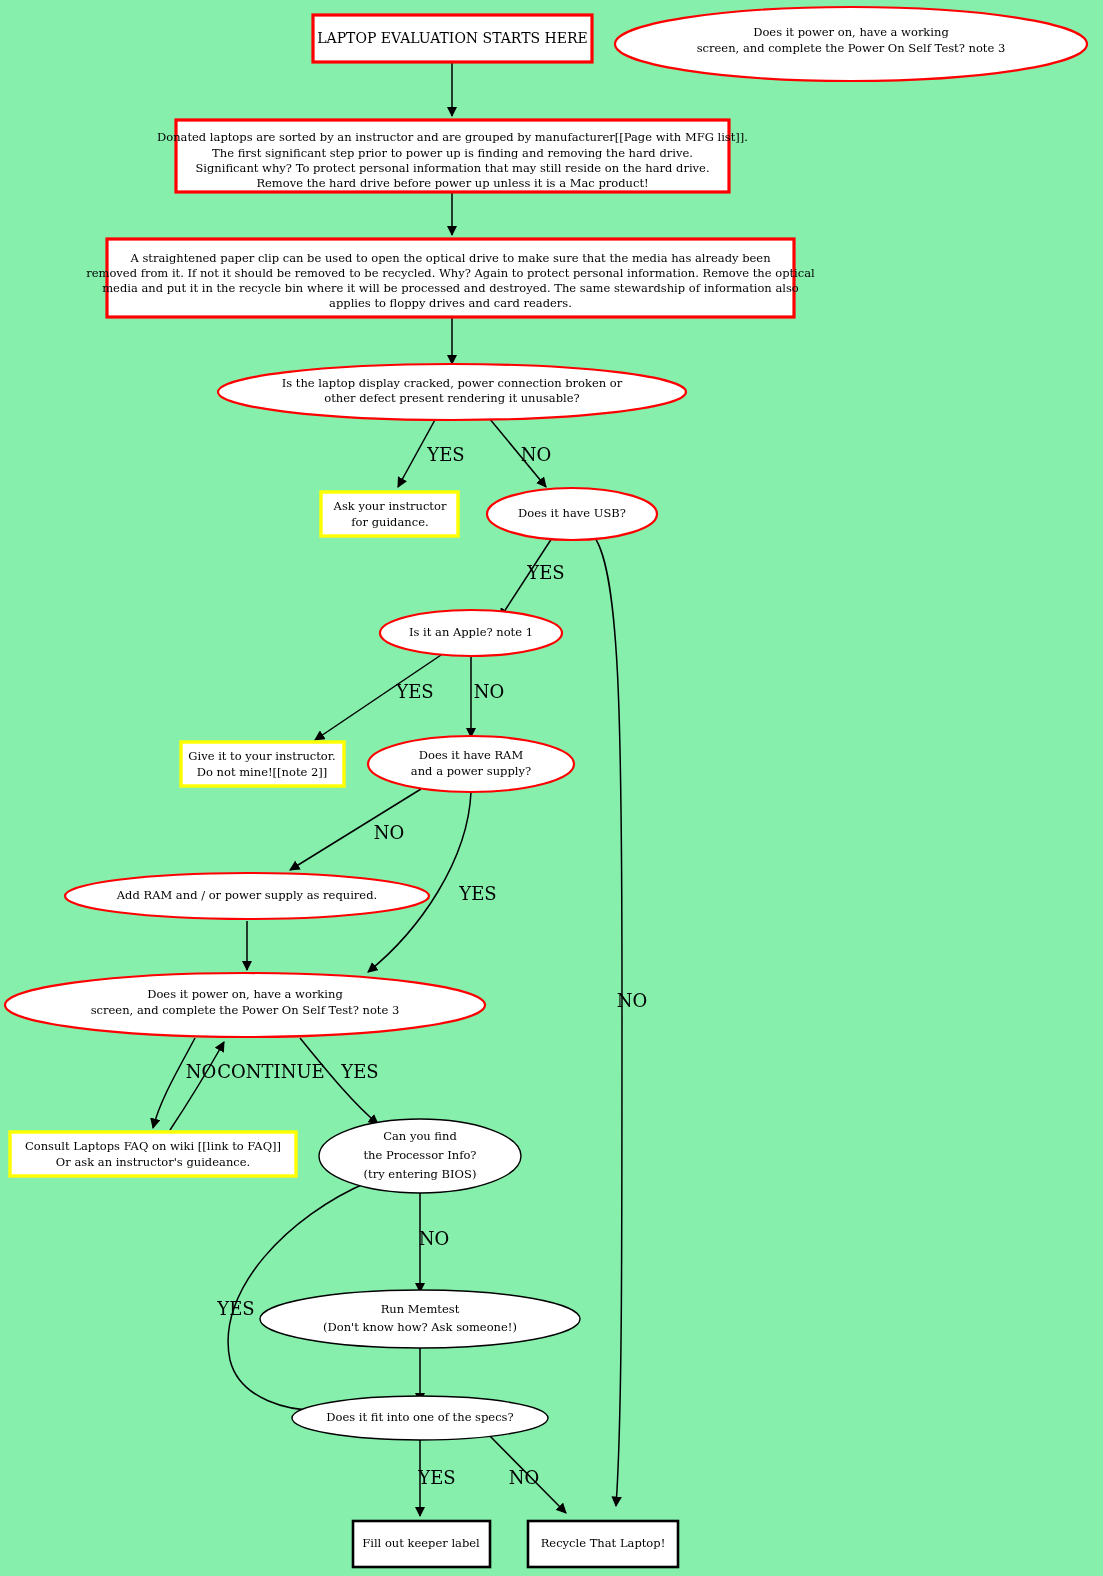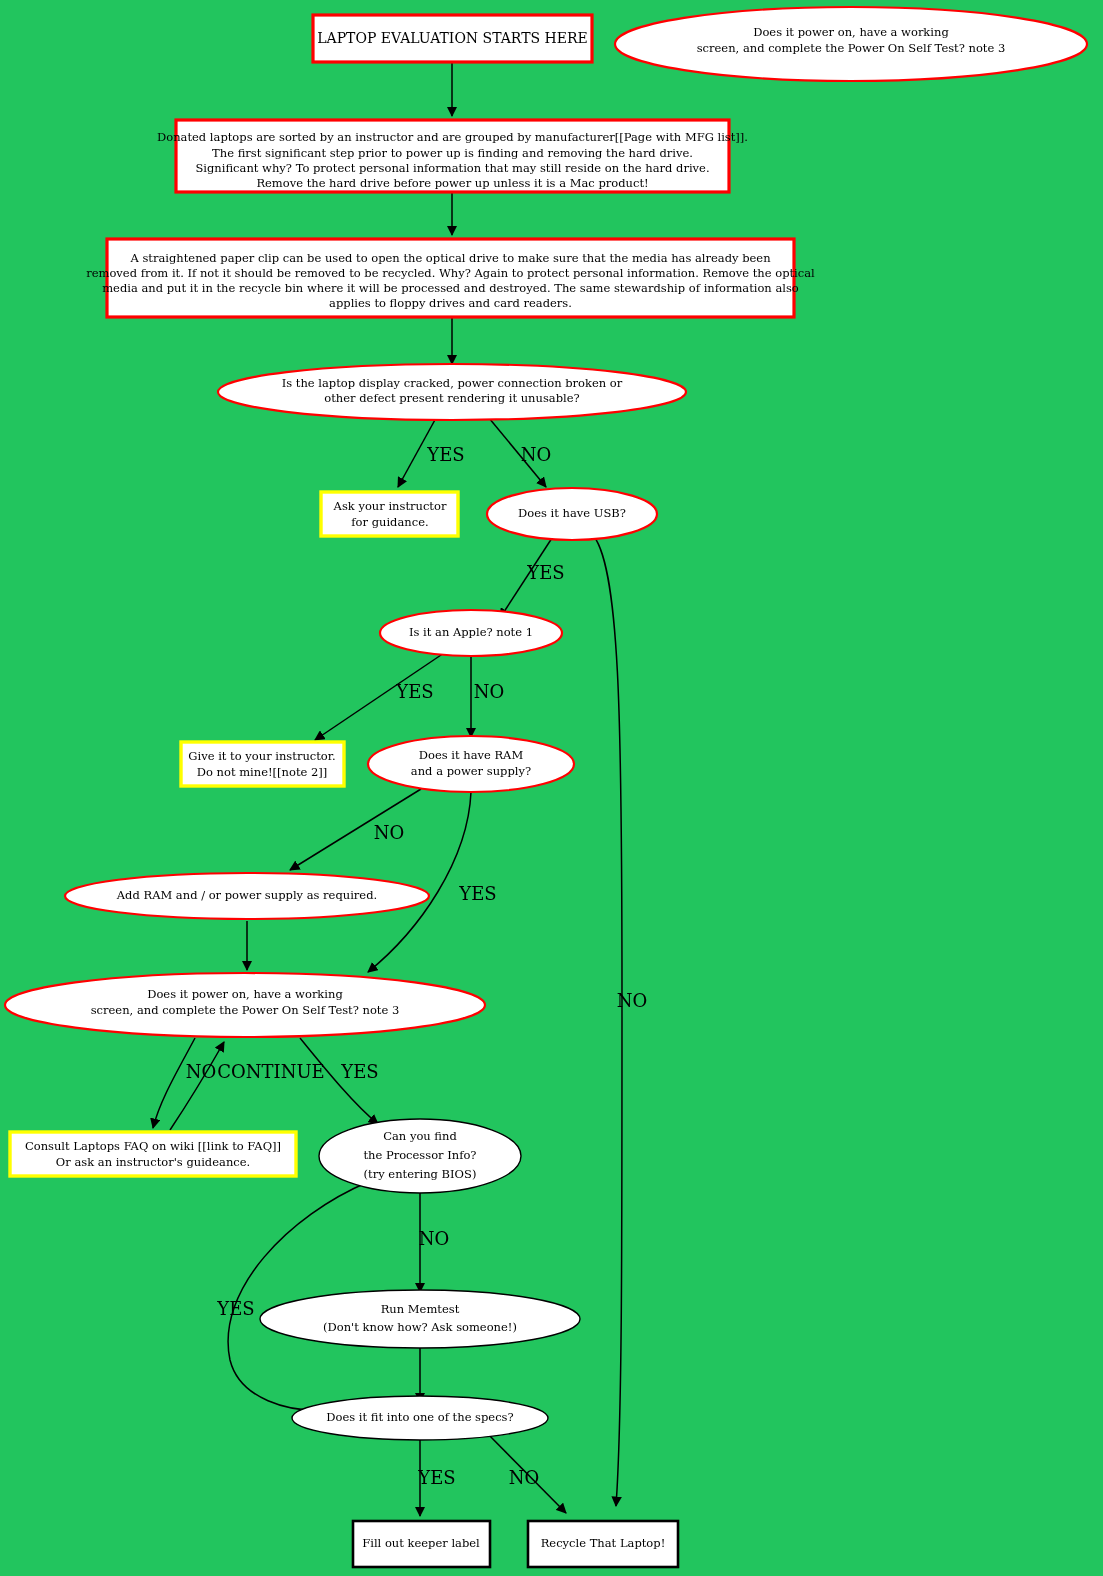--- a/index.html
+++ b/index.html
@@ -4,21 +4,21 @@
 <style>
   html, body {
     margin: 0;
     padding: 0;
     background: #ffffff;
   }
   #chart-root {
     position: relative;
     width: 1103px;
     height: 1576px;
-    background: #22c55e;
+    background: #86efac;
     font-family: "DejaVu Serif", "Liberation Serif", serif;
     text-align: center;
   }
   svg#flow {
     display: block;
     width: 1103px;
     height: 1576px;
   }
   text {
     font-family: "DejaVu Serif", "Liberation Serif", serif;

